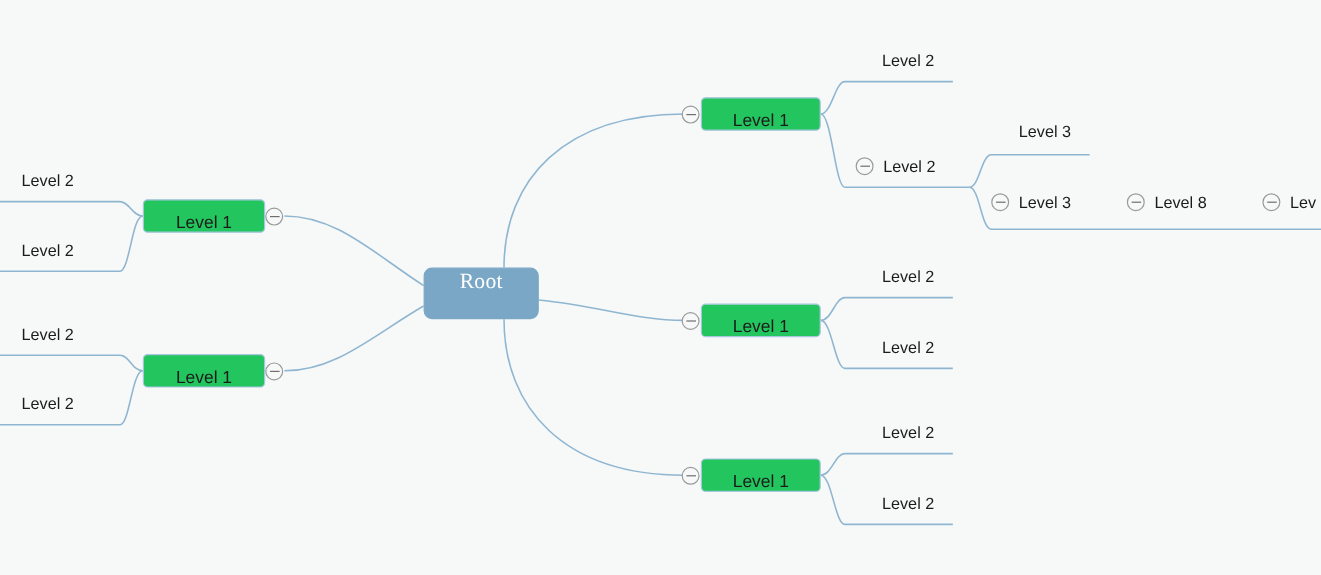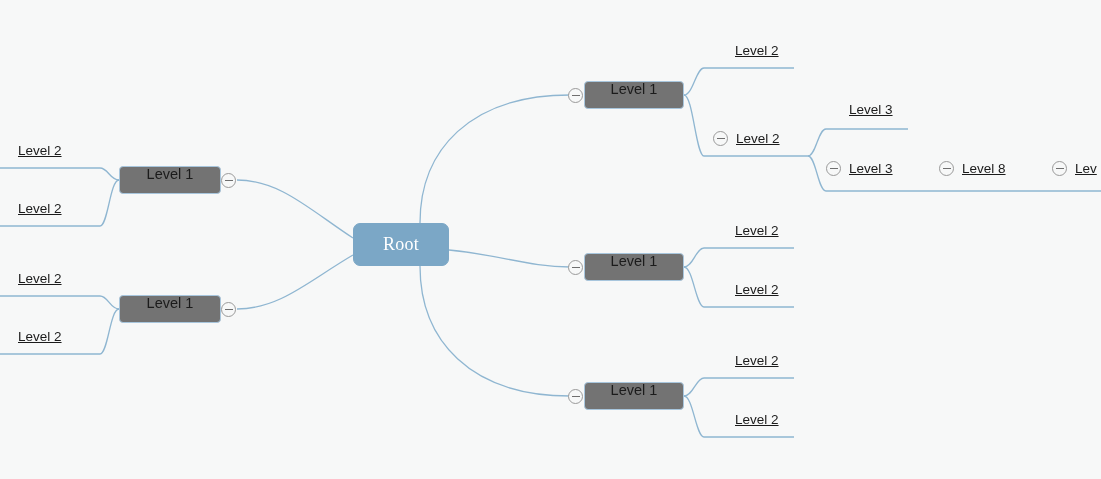--- a/index.html
+++ b/index.html
@@ -30,41 +30,41 @@
     position: absolute;
     left: 353px;
     top: 223px;
     width: 96px;
     height: 43px;
     border-radius: 7px;
     background: #7ba7c6;
     border: 1px solid #7ba7c6;
     box-sizing: border-box;
     display: flex;
-    align-items: center;
+    align-items: flex-start;
     justify-content: center;
     z-index: 6;
   }
   .root-label {
     color: #ffffff;
     font-family: "Liberation Serif", serif;
     font-size: 18px;
     letter-spacing: .2px;
   }
 
   
   .lvl1-node {
     position: absolute;
     height: 28px;
     border-radius: 4px;
-    background: #737373;
+    background: #22c55e;
     border: 1px solid #a8c6dd;
     box-sizing: border-box;
     display: flex;
-    align-items: flex-start;
+    align-items: flex-end;
     justify-content: center;
     z-index: 6;
   }
   .lvl1-label {
     color: #1b1b1b;
     font-size: 14.5px;
     line-height: 1;
     white-space: nowrap;
   }
 
@@ -74,21 +74,20 @@
     height: 22px;
     display: flex;
     align-items: center;
     white-space: nowrap;
     z-index: 5;
   }
   .leaf-label {
     color: #1b1b1b;
     font-size: 13.5px;
     line-height: 1;
-    text-decoration: underline;
   }
 
   
   .toggle {
     position: absolute;
     width: 15px;
     height: 15px;
     border-radius: 50%;
     border: 1px solid #9a9a9a;
     background: #f7f8f8;

